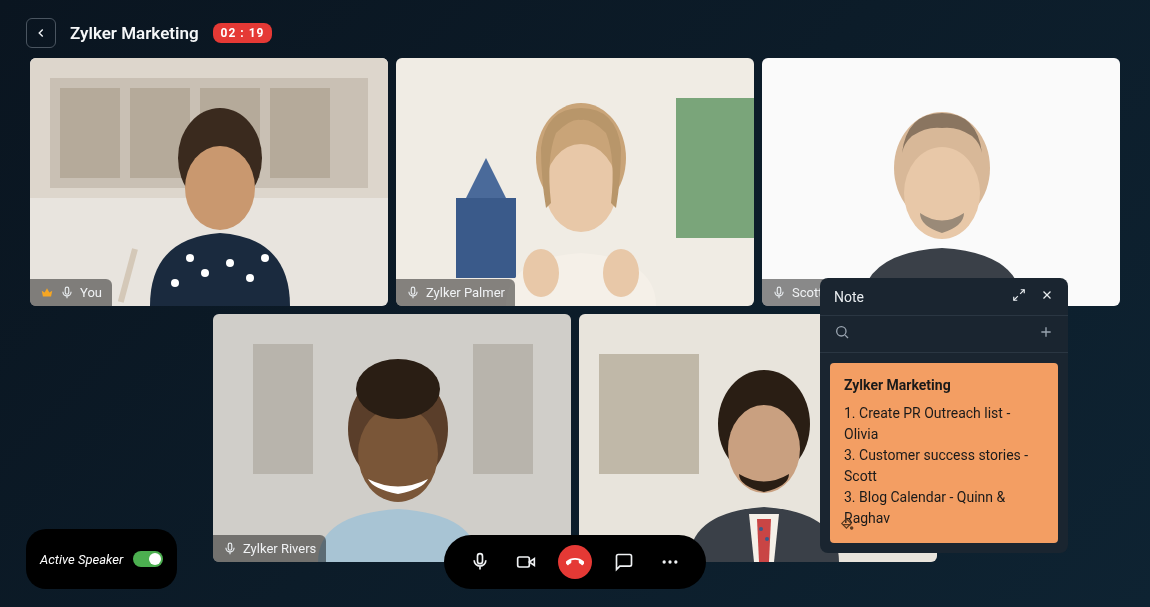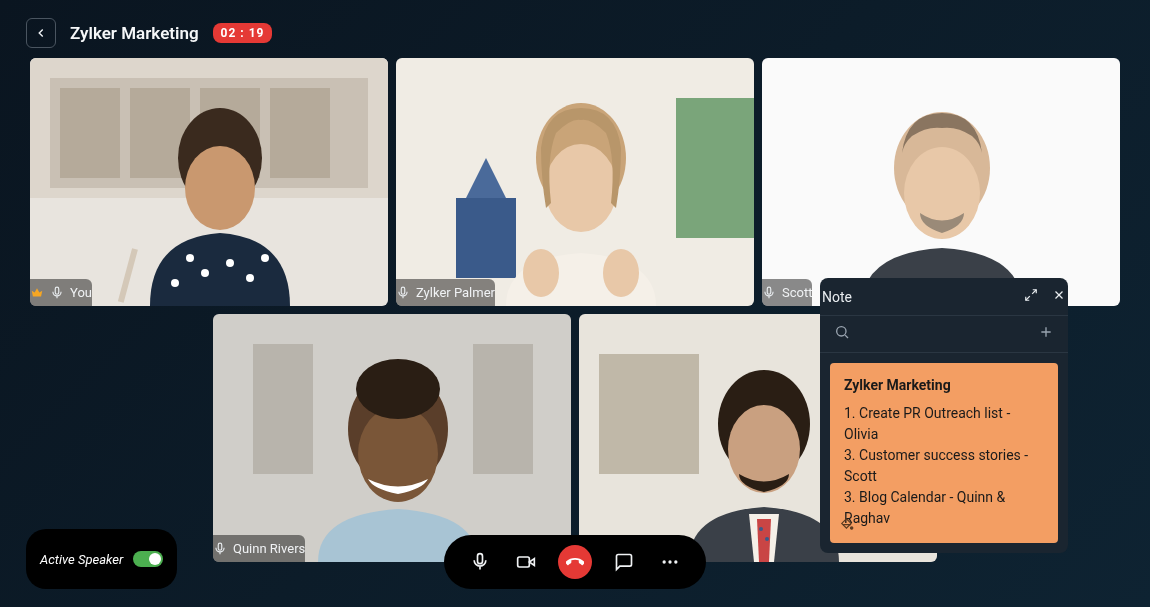--- a/index.html
+++ b/index.html
@@ -63,21 +63,21 @@
   overflow: hidden;
   background: #2a3440;
 }
 .tile svg { width: 100%; height: 100%; display: block; }
 .nametag {
   position: absolute;
   bottom: 0; left: 0;
   display: flex;
   align-items: center;
   gap: 6px;
-  padding: 6px 0;
+  padding: 6px 10px;
   background: rgba(0,0,0,0.45);
   color: #f0f2f4;
   font-size: 13px;
   border-top-right-radius: 6px;
 }
 .mic-icon, .host-icon {
   width: 14px; height: 14px;
   display: inline-flex;
   align-items: center;
   justify-content: center;
@@ -140,21 +140,21 @@
   top: 278px; left: 820px;
   width: 248px;
   background: #1a2530;
   border-radius: 8px;
   overflow: hidden;
 }
 .note-header {
   display: flex;
   align-items: center;
   justify-content: space-between;
-  padding: 10px 2px;
+  padding: 10px 14px;
   color: #e8ecef;
   font-size: 14px;
 }
 .note-actions { display: flex; gap: 14px; }
 .note-toolbar {
   display: flex;
   align-items: center;
   justify-content: space-between;
   padding: 8px 14px;
   border-top: 1px solid #2a3642;
@@ -296,21 +296,21 @@
         <ellipse cx="185" cy="75" rx="42" ry="30" fill="#2a1e14"></ellipse>
         <path d="M105 248 Q105 200 185 195 Q265 200 265 248 Z" fill="#a8c4d4"></path>
       </svg>
       <div class="nametag">
         <span class="mic-icon">
           <svg width="12" height="12" viewBox="0 0 24 24" fill="none" stroke="#e8ecef" stroke-width="2">
               <rect x="9" y="2" width="6" height="12" rx="3"></rect>
               <path d="M5 10a7 7 0 0 0 14 0M12 17v4"></path>
             </svg>
         </span>
-        <span>Quinn Rivers</span>
+        <span>Zylker Rivers</span>
       </div>
     </div>
 
     <div class="tile">
       <svg viewBox="0 0 358 248">
         <rect width="358" height="248" fill="#e8e4dc"></rect>
         <rect x="20" y="40" width="100" height="120" fill="#c0b8a8"></rect>
         <ellipse cx="185" cy="110" rx="46" ry="54" fill="#2a1e14"></ellipse>
         <ellipse cx="185" cy="135" rx="36" ry="44" fill="#c9a080"></ellipse>
         <path d="M160 160 Q185 175 210 160 Q210 172 185 178 Q160 172 160 160 Z" fill="#2a1e14"></path>

